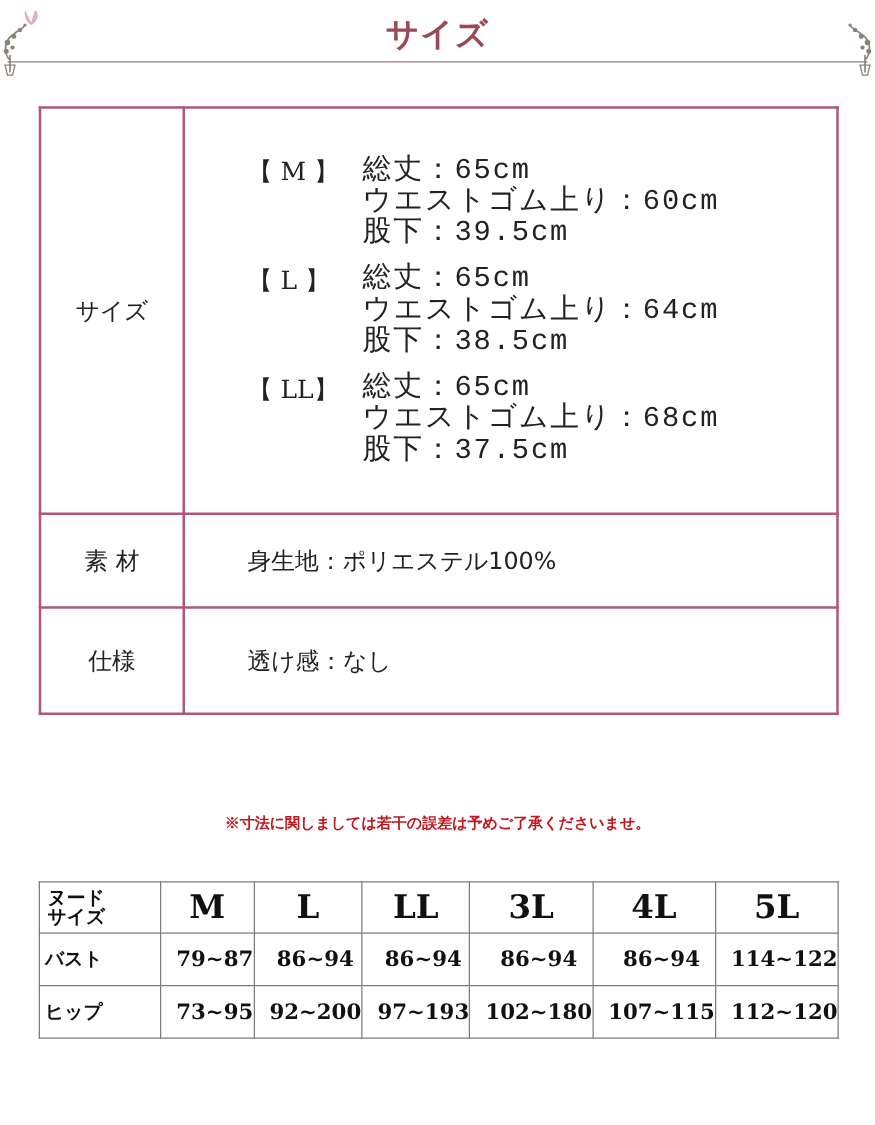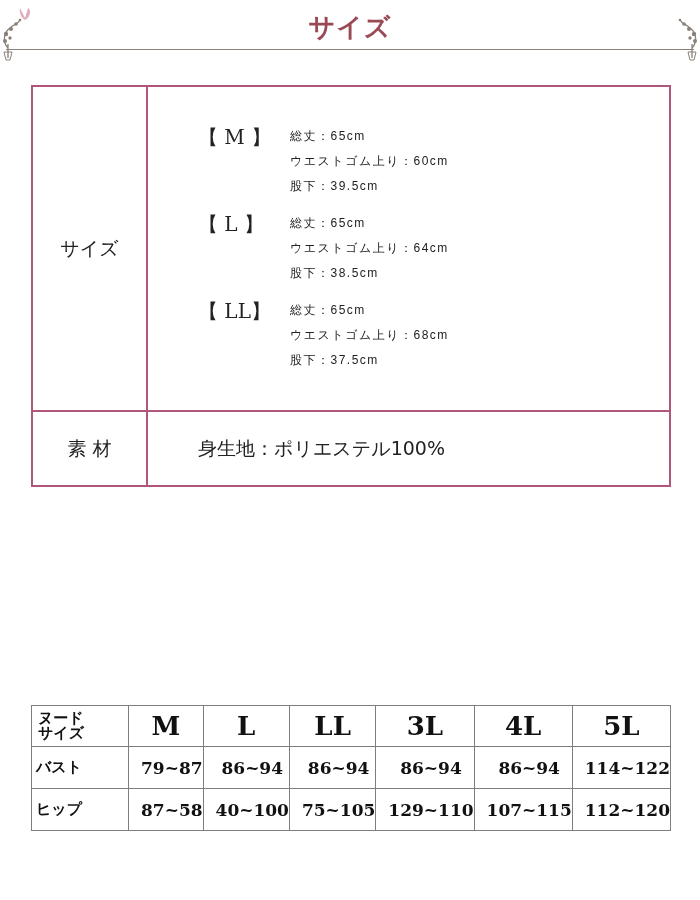--- a/index.html
+++ b/index.html
@@ -16,21 +16,21 @@
   .spec-table td { border:2px solid #b0557c; padding:0; vertical-align:middle; }
   .spec-label { width:113px; text-align:center; font-size:19px; font-family:"DejaVu Sans", sans-serif; color:#222; }
   .spec-value { padding-left:50px !important; font-size:19px; font-family:"DejaVu Sans", sans-serif; color:#222; }
   .row-size td { height:323px; }
   .row-mat td { height:73px;margin-top:43px; }
   .row-spec td { height:83px; }
   .row-origin td { height:63px; }
 
   .size-block { display:flex; margin:12px 0; }
   .size-tag { width:92px; font-family:"DejaVu Serif", serif; font-size:20px; white-space:pre; }
-  .size-lines { font-family:Liberation Sans, sans-serif; font-size:12px; letter-spacing:1.5px; line-height:25px; }
+  .size-lines { font-family:Liberation Mono, monospace; font-size:23px; letter-spacing:1.5px; line-height:25px; }
   .size-lines div { white-space:nowrap; }
 
   .notes { position:absolute; left:0; width:700px; top:649px; text-align:center; color:#c0161e; font-size:12px; font-weight:bold; line-height:18px; font-family:"DejaVu Serif", serif; }
 
   .nude-table { position:absolute; left:31px; top:705px; width:640px; border-collapse:collapse; }
   .nude-table td, .nude-table th { border:1px solid #7d7d7d; text-align:center; padding:0; font-family:"DejaVu Serif", serif; color:#111; }
   .nude-table th { height:40px; font-size:26px; font-weight:bold;margin-left:48px; }
   .nude-table td { height:41px; font-size:17px; font-weight:bold;padding-left:12px; }
   .nude-table .rowhead { text-align:left; padding-left:4px; font-family:"DejaVu Sans", sans-serif; font-size:15px; font-weight:bold; width:90px; }
   .nude-table .corner { text-align:left; padding-left:6px; font-family:"DejaVu Sans", sans-serif; font-size:15px; font-weight:bold; line-height:15px; width:90px; }
@@ -94,24 +94,29 @@
           <div>ウエストゴム上り：68cm</div>
           <div>股下：37.5cm</div>
         </div>
       </div>
     </td>
   </tr>
   <tr class="row-mat">
     <td class="spec-label">素 材</td>
     <td class="spec-value">身生地：ポリエステル100%</td>
   </tr>
+  <tr class="row-spec">
+    <td class="spec-label">仕様</td>
+    <td class="spec-value">透け感：なし</td>
+  </tr>
 </tbody>
   </table>
 
 <div class="notes">
+  <div>※寸法に関しましては若干の誤差は予めご了承くださいませ。</div>
 </div>
 
 <table class="nude-table">
   <tbody>
       <tr>
     <th class="corner">
       <div>ヌード</div>
       <div>サイズ</div>
     </th>
     <th>M</th>
@@ -125,21 +130,21 @@
     <td class="rowhead">バスト</td>
     <td>79~87</td>
     <td>86~94</td>
     <td>86~94</td>
     <td>86~94</td>
     <td>86~94</td>
     <td>114~122</td>
   </tr>
   <tr>
     <td class="rowhead">ヒップ</td>
-    <td>87~58</td>
-    <td>40~100</td>
-    <td>75~105</td>
-    <td>129~110</td>
+    <td>73~95</td>
+    <td>92~200</td>
+    <td>97~193</td>
+    <td>102~180</td>
     <td>107~115</td>
     <td>112~120</td>
   </tr>
 </tbody>
   </table>
 
 </body></html>

